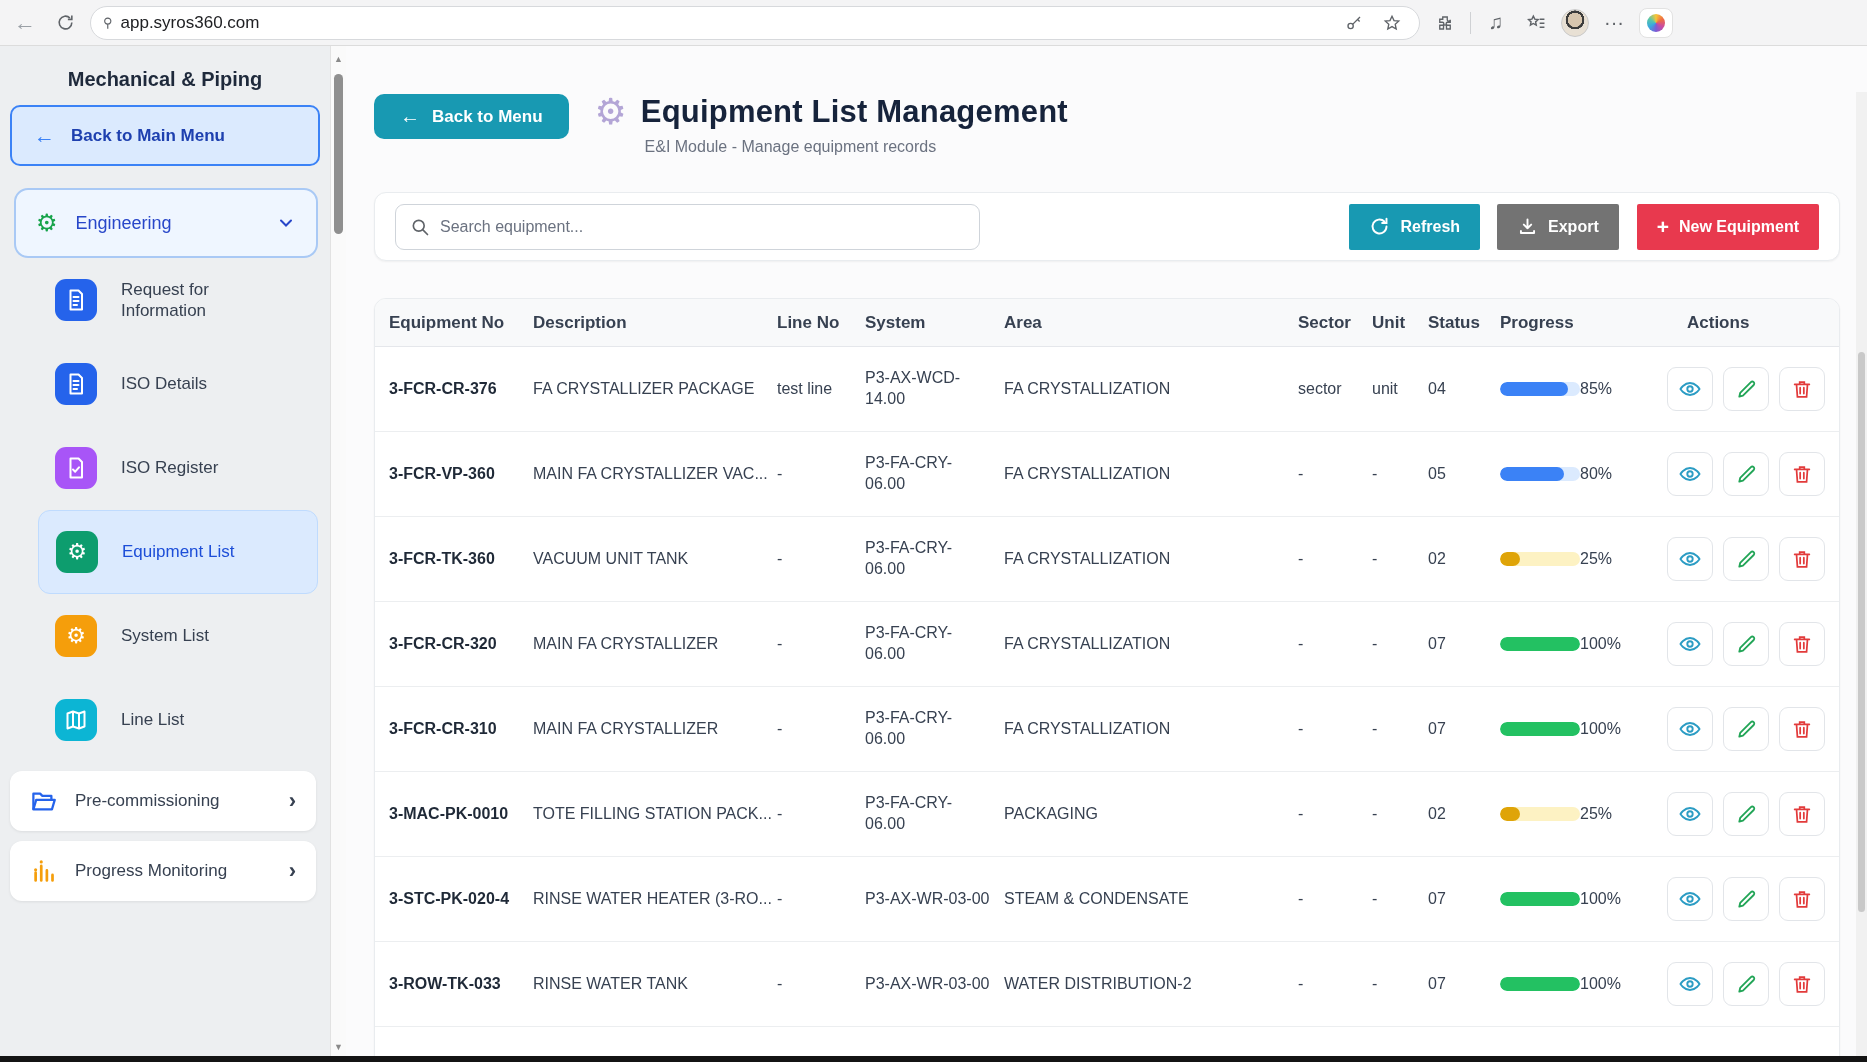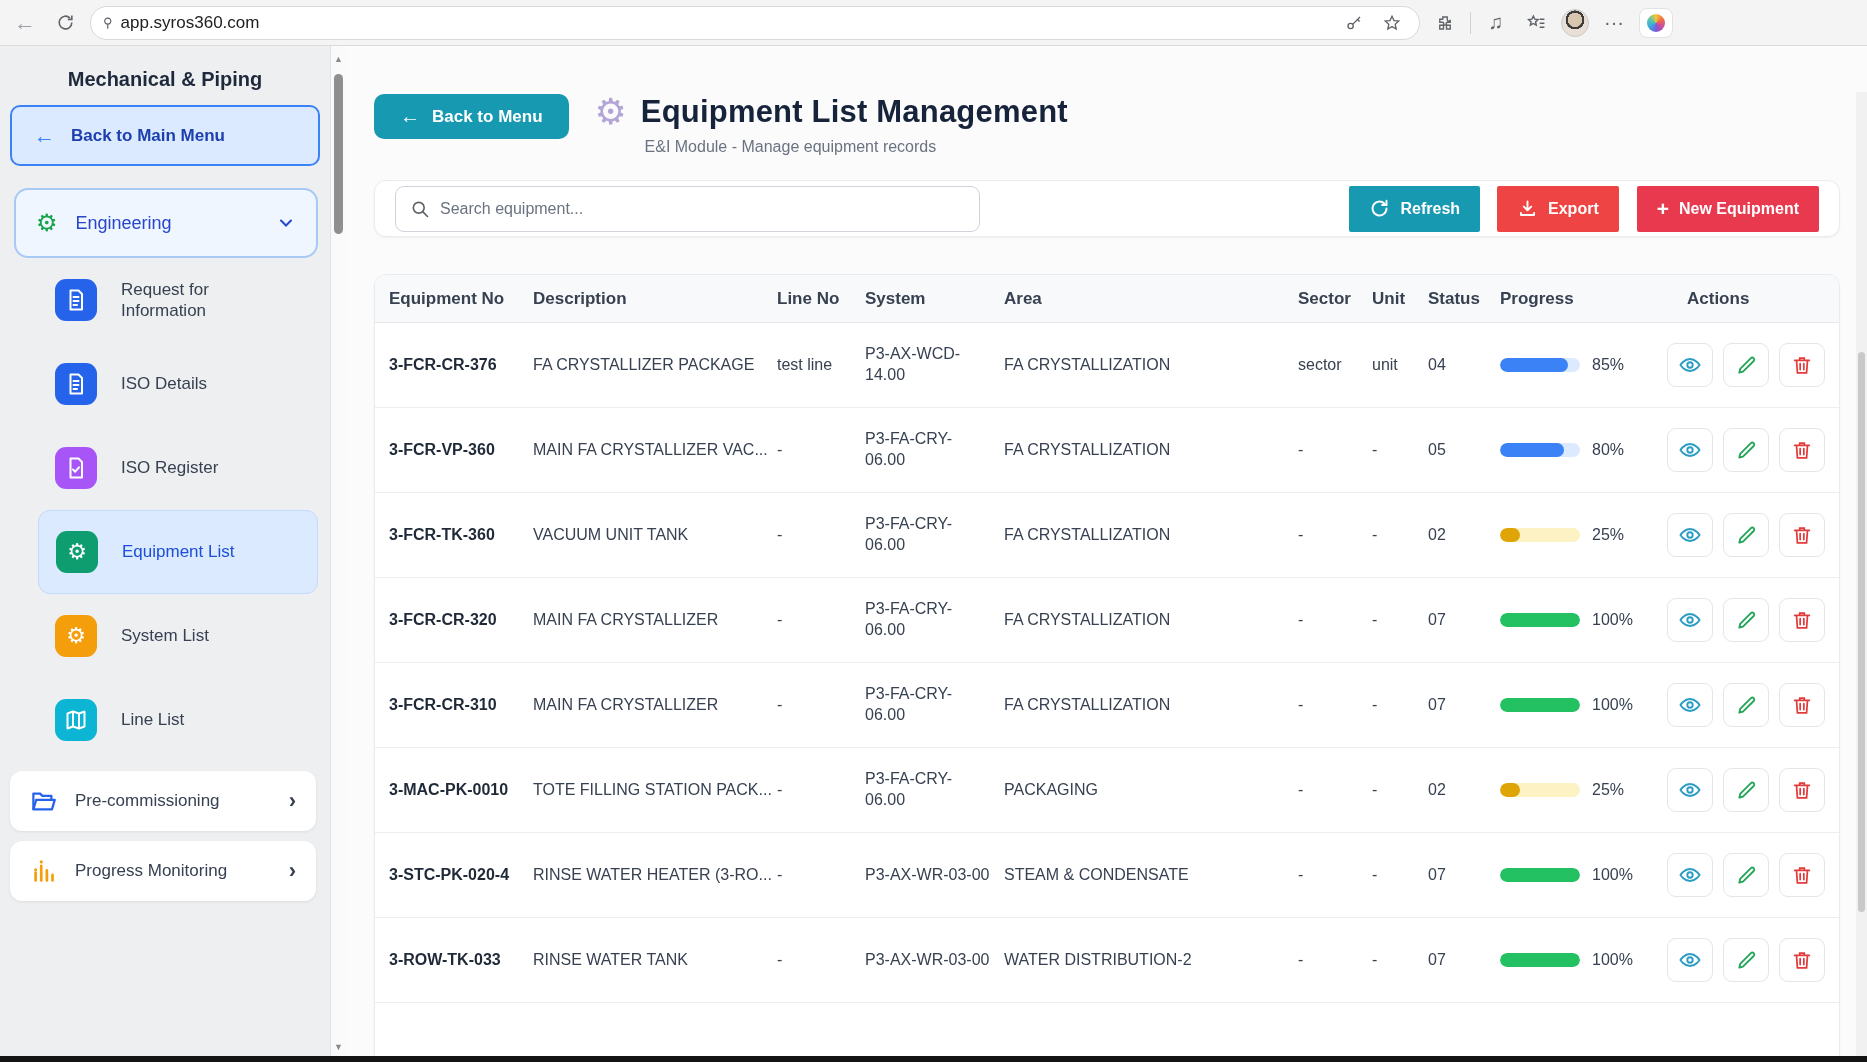--- a/index.html
+++ b/index.html
@@ -53,42 +53,42 @@
   .main { flex:1; position:relative; padding:0 27px 0 28px; background:#fbfbfc; overflow:hidden; }
   .mhead { margin-top:48px; display:flex; align-items:flex-start; gap:26px; }
   .btn-backmenu { height:45px; background:#1899b2; color:#fff; border:none; border-radius:10px; font-size:17px; font-weight:bold; display:flex; align-items:center; gap:12px; padding:0 26px; cursor:pointer; font-family:inherit; }
   .btn-backmenu .arr { font-size:20px; }
   .title-block .trow1 { display:flex; align-items:center; gap:14px; }
   .title-gear { font-size:36px; color:#b3a5d6; line-height:1; }
   h1.ptitle { font-size:31px; font-weight:800; color:#16233b; letter-spacing:.2px; }
   .psub { margin-top:8px; margin-left:50px; font-size:16px; color:#6b7280; }
 
   .card { background:#fff; border:1px solid #e9ecef; border-radius:12px; box-shadow:0 1px 2px rgba(0,0,0,.05); }
-  .toolbar { margin-top:24px; height:57px; display:flex; align-items:center; padding:0 20px; }
+  .toolbar { margin-top:36px; height:69px; display:flex; align-items:center; padding:0 20px; }
   .search-wrap { width:585px; height:46px; border:1px solid #cfd4da; border-radius:9px; display:flex; align-items:center; gap:10px; padding:0 14px; background:#fff; }
   .search-wrap input { border:none; outline:none; flex:1; font-size:16px; color:#374151; font-family:inherit; background:transparent; }
   .search-wrap input::placeholder { color:#6b7280; }
   .tb-spacer { flex:1; }
   .btn { height:46px; border:none; border-radius:2px; color:#fff; font-size:16px; font-weight:bold; display:flex; align-items:center; gap:10px; padding:0 20px; cursor:pointer; font-family:inherit; }
   .btn svg { flex:0 0 auto; }
   .btn-refresh { background:#1899b2; margin-right:17px; }
-  .btn-export { background:#ef4444; margin-right:18px; }
+  .btn-export { background:#737373; margin-right:18px; }
   .btn-new { background:#e8394e; }
   .btn-new .plus { font-size:21px; font-weight:bold; }
 
   .tablecard { margin-top:37px; height:900px; overflow:hidden; border-radius:12px 12px 0 0; }
   .thead,.trow { display:grid; grid-template-columns:144px 244px 88px 139px 294px 74px 56px 72px 165px 1fr; align-items:center; padding:0 8px 0 14px; }
   .thead { height:48px; background:#f8f9fa; border-bottom:1px solid #e5e7eb; }
   .th { font-size:17px; font-weight:bold; color:#374151; }
   .trow { height:85px; border-bottom:1px solid #eceef0; background:#fff; }
   .c { font-size:16px; color:#374151; padding-right:12px; }
   .c-no { font-weight:bold; color:#1f2937; }
   .c-desc { white-space:nowrap; overflow:hidden; }
   .c-sys { line-height:1.3; }
-  .c-prog { display:flex; align-items:center; gap:12px; padding-right:0; }
+  .c-prog { display:flex; align-items:center; padding-right:0; }
   .pbar { width:80px; height:14px; border-radius:7px; overflow:hidden; background:#e5e7eb; flex:0 0 auto; }
   .pfill { height:100%; border-radius:7px; }
   .p-blue { background:#dbeafe; } .p-blue .pfill { background:#3b82f6; }
   .p-amber { background:#fdf2c3; } .p-amber .pfill { background:#dfa408; }
   .p-green { background:#d1fae5; } .p-green .pfill { background:#23c162; }
   .plabel { font-size:16px; color:#374151; }
   .c-actions { display:flex; gap:10px; justify-content:flex-end; padding-right:6px; }
   .abtn { width:46px; height:44px; background:#fff; border:1px solid #e2e5e9; border-radius:9px; display:flex; align-items:center; justify-content:center; cursor:pointer; }
   .partial-row { height:30px; background:#fff; }
 

